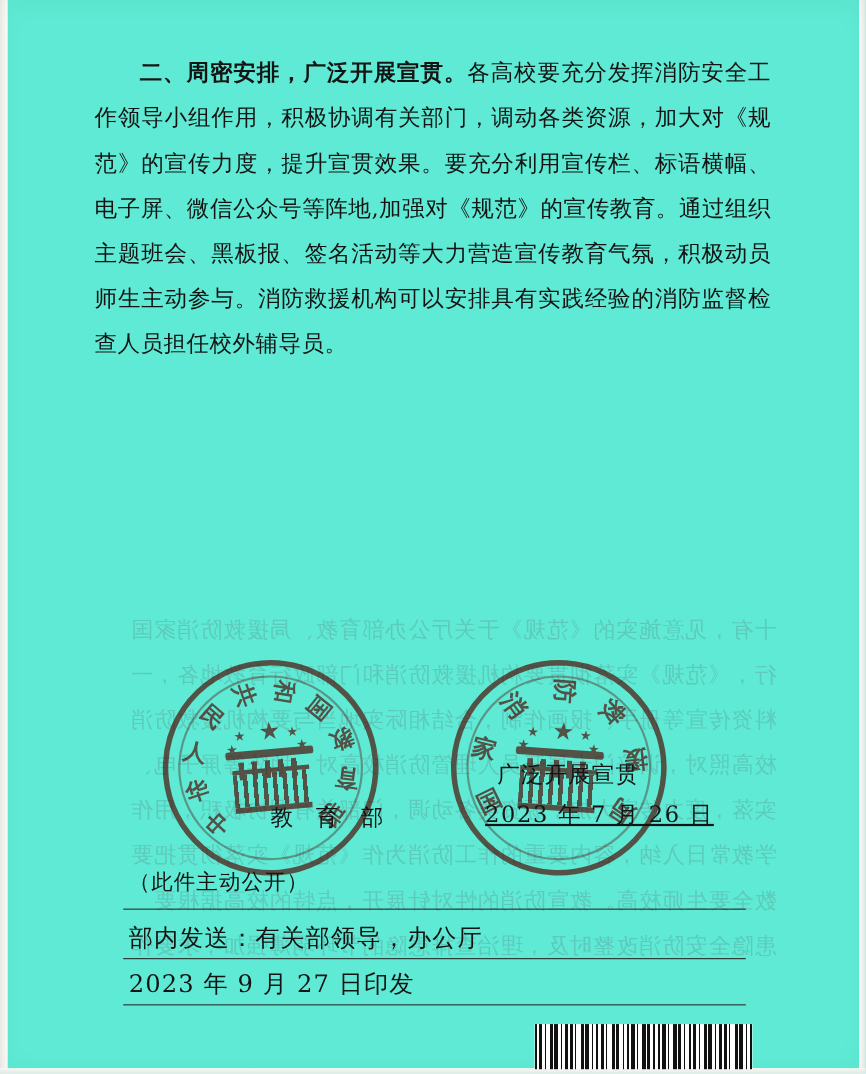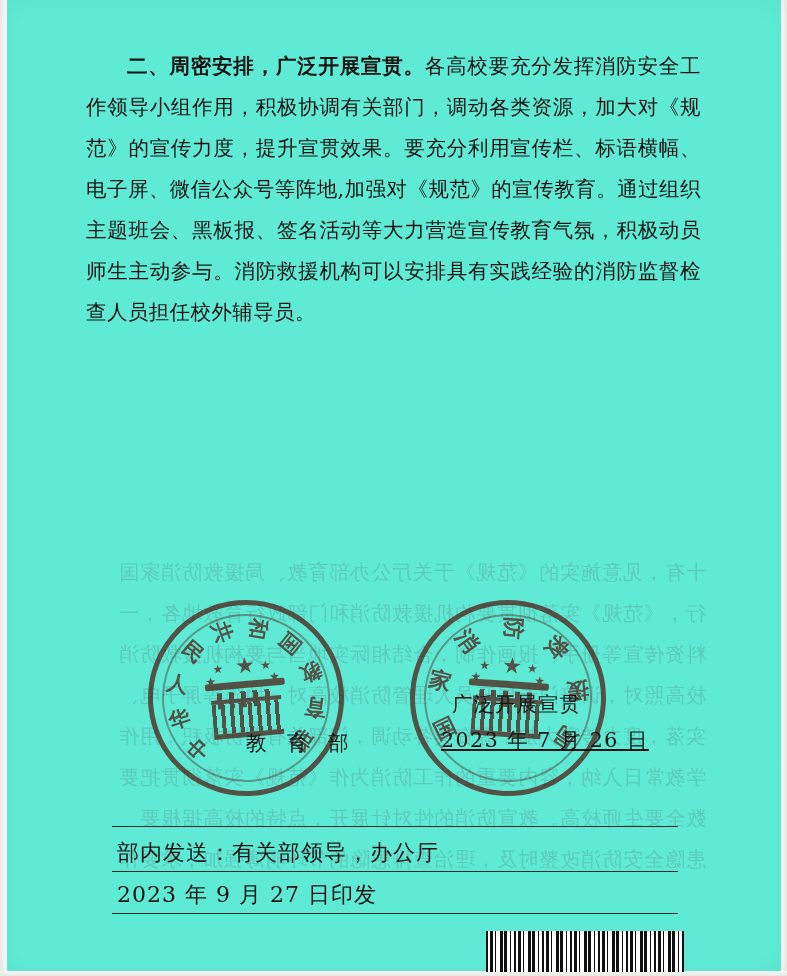--- a/index.html
+++ b/index.html
@@ -283,20 +283,21 @@
       <div class="emblem-roof"></div>
       <div class="emblem-cols"></div>
       <div class="emblem-gate"></div>
     </div>
   </div>
 
   <div class="sig" id="sig-moe">教 育 部</div>
   <div class="sig" id="sig-fire">广泛开展宣贯</div>
   <div class="sig" id="sig-date">2023 年 7 月 26 日</div>
 
+  <div class="footer-note">（此件主动公开）</div>
 
   <div class="rule" id="rule-1"></div>
 
   <div class="footer-row" id="footer-distribution">
     <span>部内发送：有关部领导，办公厅</span>
   </div>
 
   <div class="rule" id="rule-2"></div>
 
   <div class="footer-row" id="footer-issuer">

